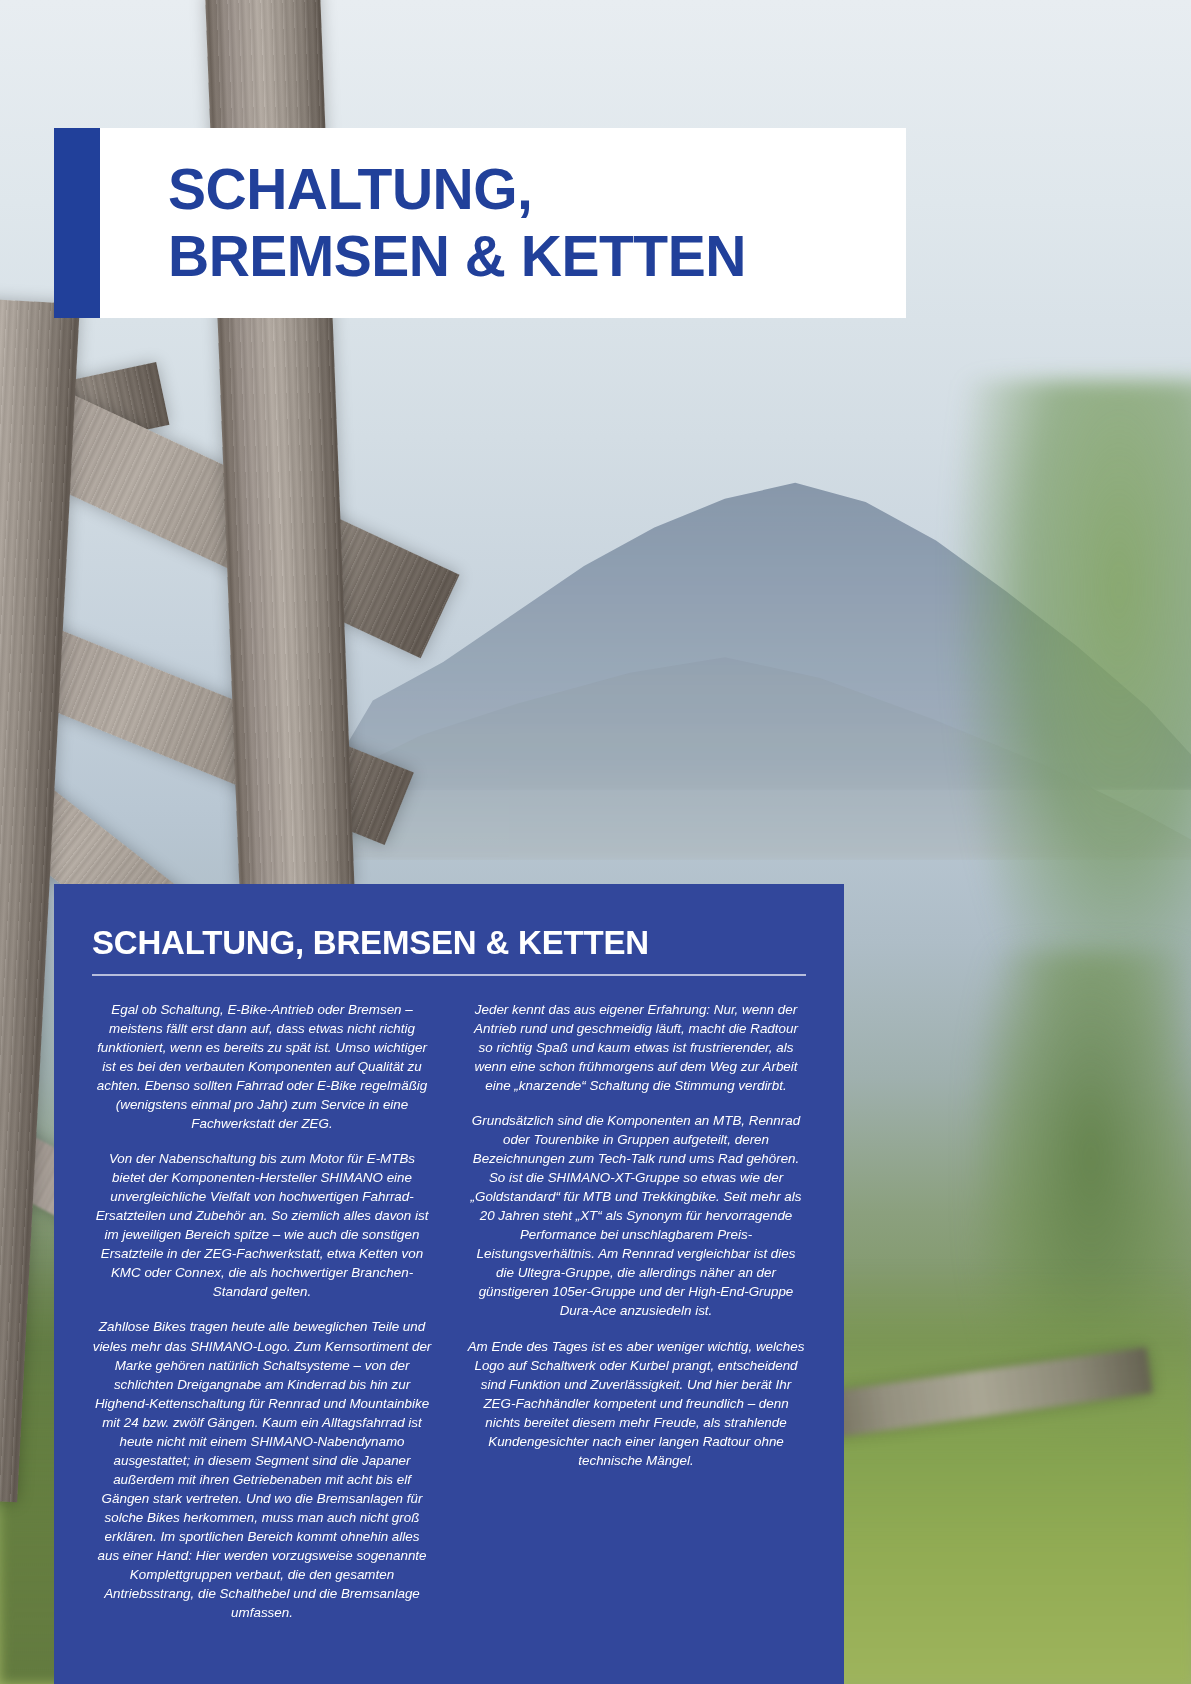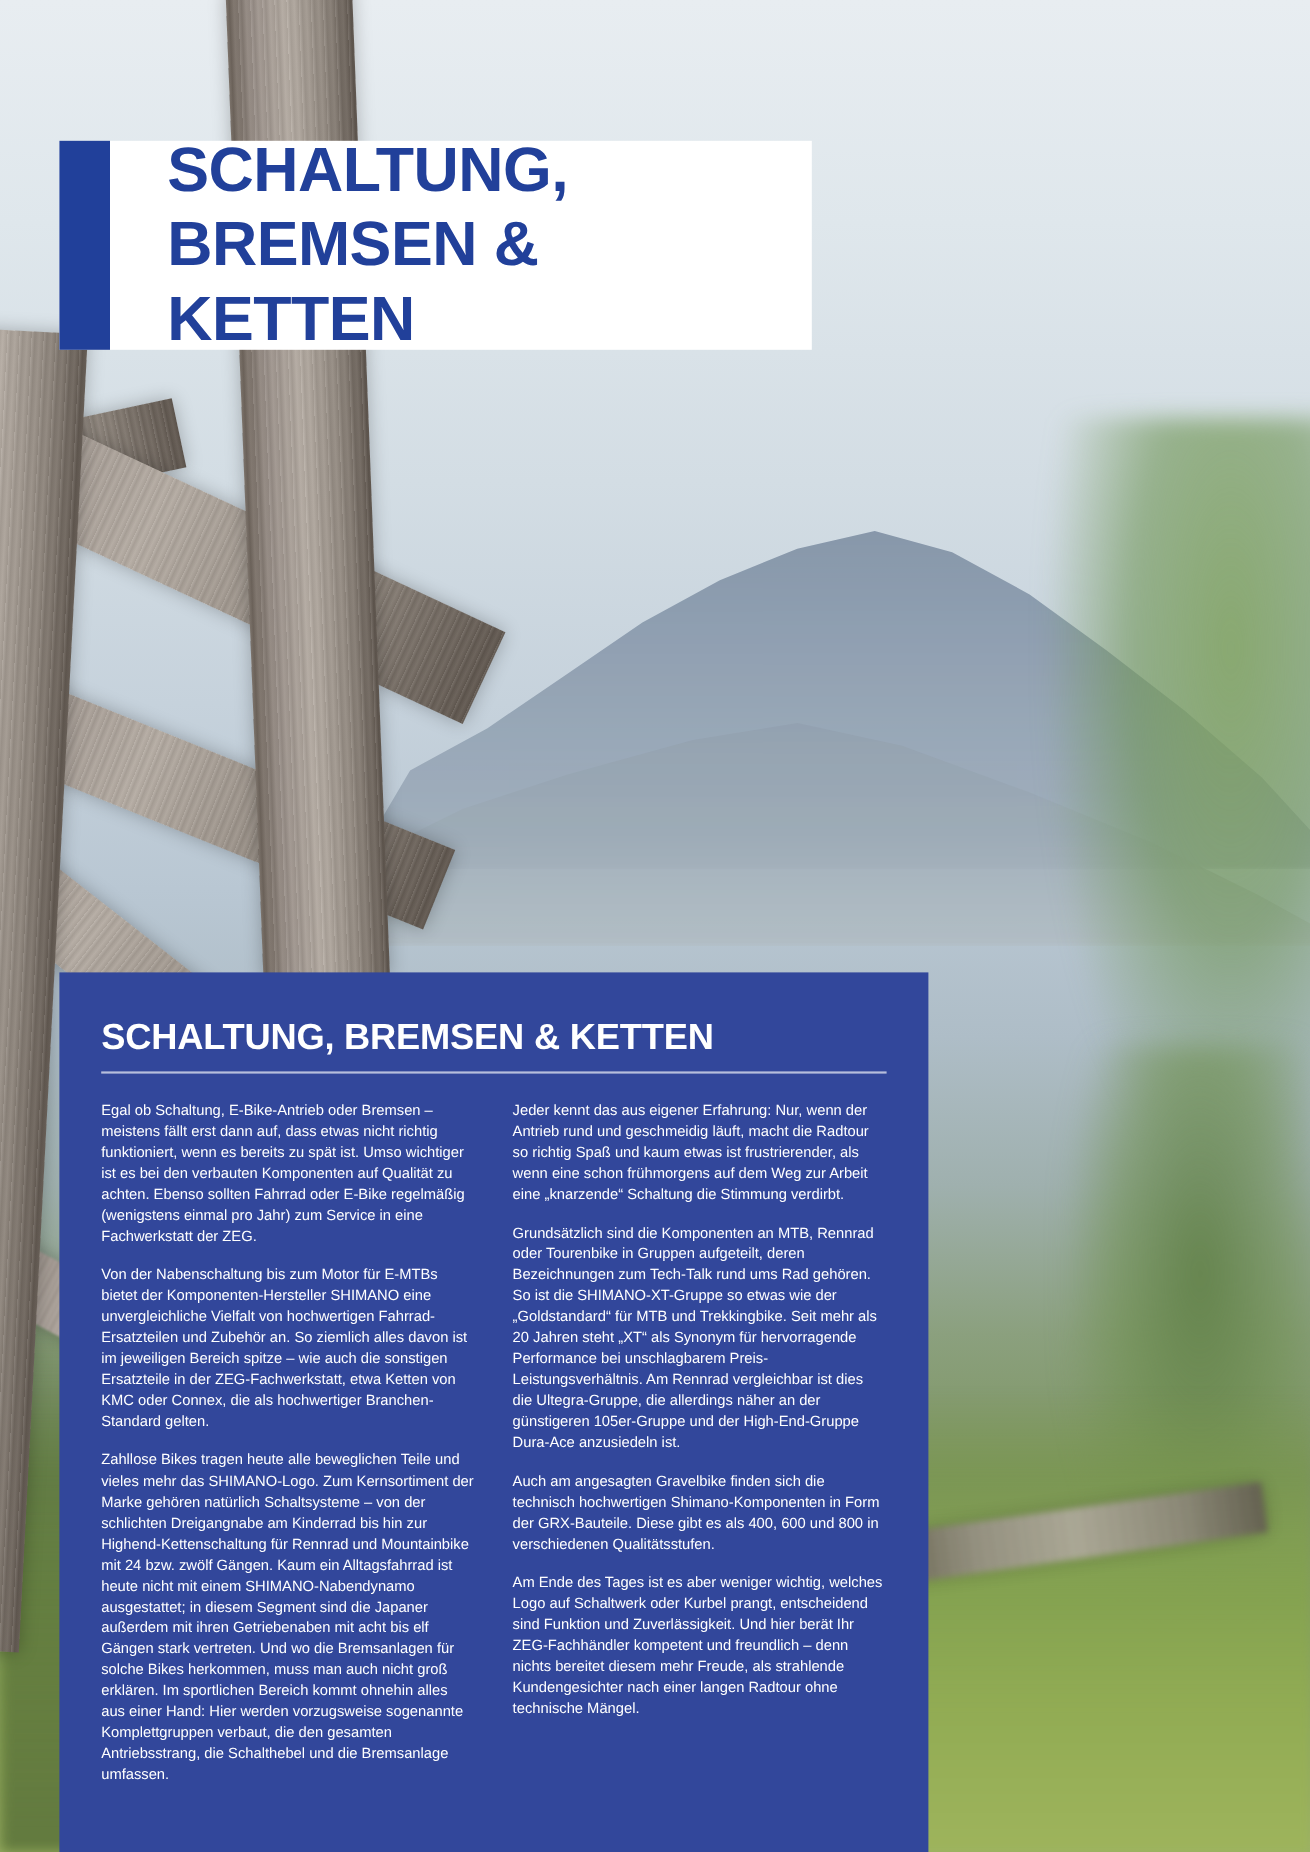--- a/index.html
+++ b/index.html
@@ -185,25 +185,26 @@
     transform: rotate(-8deg);
     filter: blur(3px);
     opacity: .85;
   }
 
   
   .header-banner {
     position: absolute;
     left: 54px;
     top: 128px;
-    width: 684px;
+    width: 852px;
     height: 190px;
     background: #ffffff;
     display: flex;
     align-items: center;
+    gap: 16px;
   }
   .header-accent {
     width: 46px;
     height: 100%;
     background: #21409a;
     flex: 0 0 46px;
   }
   .header-title {
     color: #21409a;
     font-size: 57px;
@@ -242,22 +243,23 @@
     gap: 34px;
   }
   .col {
     flex: 1 1 0;
   }
   .col p {
     color: #ffffff;
     font-size: 13.4px;
     line-height: 1.42;
     margin: 0 0 16px 0;
-    text-align: left;
+    text-align: center;
     hyphens: auto;
+    font-style: italic;
   }
   .col p:last-child { margin-bottom: 4px; }
 </style>
 </head>
 <body>
 
 <div class="page">
 
   <div class="photo">
     <div class="ridge"></div>
@@ -290,20 +292,19 @@
 
       <div class="col">
         <p>Egal ob Schaltung, E-Bike-Antrieb oder Bremsen – meistens fällt erst dann auf, dass etwas nicht richtig funktioniert, wenn es bereits zu spät ist. Umso wichtiger ist es bei den verbauten Komponenten auf Qualität zu achten. Ebenso sollten Fahrrad oder E-Bike regelmäßig (wenigstens einmal pro Jahr) zum Service in eine Fachwerkstatt der ZEG.</p>
         <p>Von der Nabenschaltung bis zum Motor für E-MTBs bietet der Komponenten-Hersteller SHIMANO eine unvergleichliche Vielfalt von hochwertigen Fahrrad-Ersatzteilen und Zubehör an. So ziemlich alles davon ist im jeweiligen Bereich spitze – wie auch die sonstigen Ersatzteile in der ZEG-Fachwerkstatt, etwa Ketten von KMC oder Connex, die als hochwertiger Branchen-Standard gelten.</p>
         <p>Zahllose Bikes tragen heute alle beweglichen Teile und vieles mehr das SHIMANO-Logo. Zum Kernsortiment der Marke gehören natürlich Schaltsysteme – von der schlichten Dreigangnabe am Kinderrad bis hin zur Highend-Kettenschaltung für Rennrad und Mountainbike mit 24 bzw. zwölf Gängen. Kaum ein Alltagsfahrrad ist heute nicht mit einem SHIMANO-Nabendynamo ausgestattet; in diesem Segment sind die Japaner außerdem mit ihren Getriebenaben mit acht bis elf Gängen stark vertreten. Und wo die Bremsanlagen für solche Bikes herkommen, muss man auch nicht groß erklären. Im sportlichen Bereich kommt ohnehin alles aus einer Hand: Hier werden vorzugsweise sogenannte Komplettgruppen verbaut, die den gesamten Antriebsstrang, die Schalthebel und die Bremsanlage umfassen.</p>
       </div>
 
       <div class="col">
         <p>Jeder kennt das aus eigener Erfahrung: Nur, wenn der Antrieb rund und geschmeidig läuft, macht die Radtour so richtig Spaß und kaum etwas ist frustrierender, als wenn eine schon frühmorgens auf dem Weg zur Arbeit eine „knarzende“ Schaltung die Stimmung verdirbt.</p>
         <p>Grundsätzlich sind die Komponenten an MTB, Rennrad oder Tourenbike in Gruppen aufgeteilt, deren Bezeichnungen zum Tech-Talk rund ums Rad gehören. So ist die SHIMANO-XT-Gruppe so etwas wie der „Goldstandard“ für MTB und Trekkingbike. Seit mehr als 20 Jahren steht „XT“ als Synonym für hervorragende Performance bei unschlagbarem Preis-Leistungsverhältnis. Am Rennrad vergleichbar ist dies die Ultegra-Gruppe, die allerdings näher an der günstigeren 105er-Gruppe und der High-End-Gruppe Dura-Ace anzusiedeln ist.</p>
-        <p>Auch am angesagten Gravelbike finden sich die technisch hochwertigen Shimano-Komponenten in Form der GRX-Bauteile. Diese gibt es als 400, 600 und 800 in verschiedenen Qualitätsstufen.</p>
         <p>Am Ende des Tages ist es aber weniger wichtig, welches Logo auf Schaltwerk oder Kurbel prangt, entscheidend sind Funktion und Zuverlässigkeit. Und hier berät Ihr ZEG-Fachhändler kompetent und freundlich – denn nichts bereitet diesem mehr Freude, als strahlende Kundengesichter nach einer langen Radtour ohne technische Mängel.</p>
       </div>
 
     </div>
   </div>
 
 </div>
 
 </body></html>

